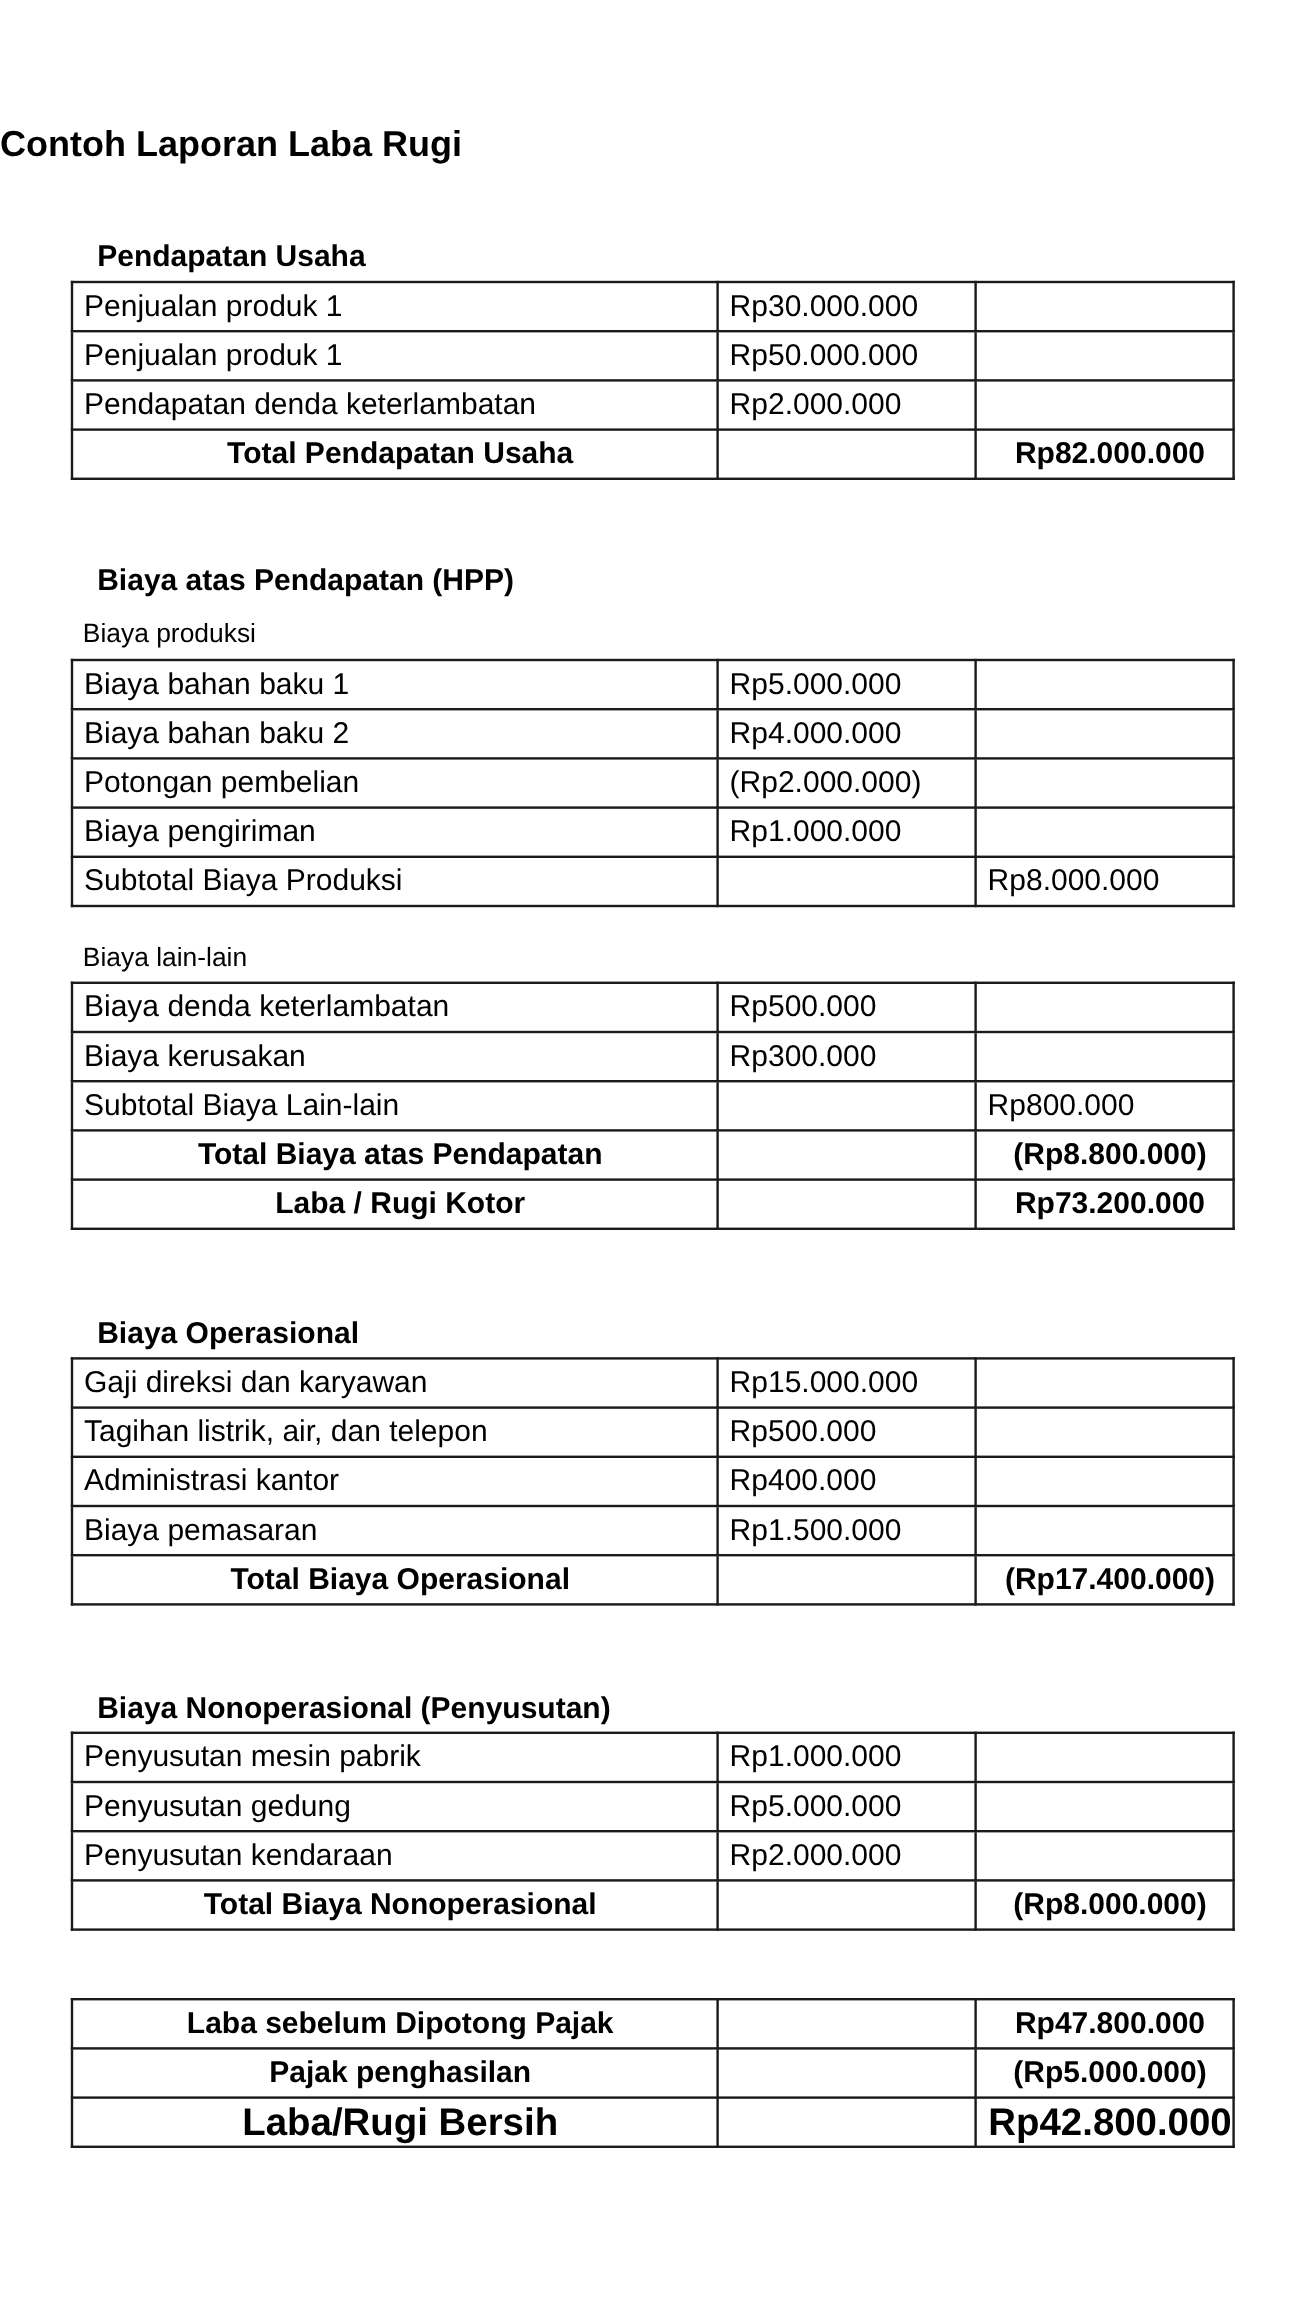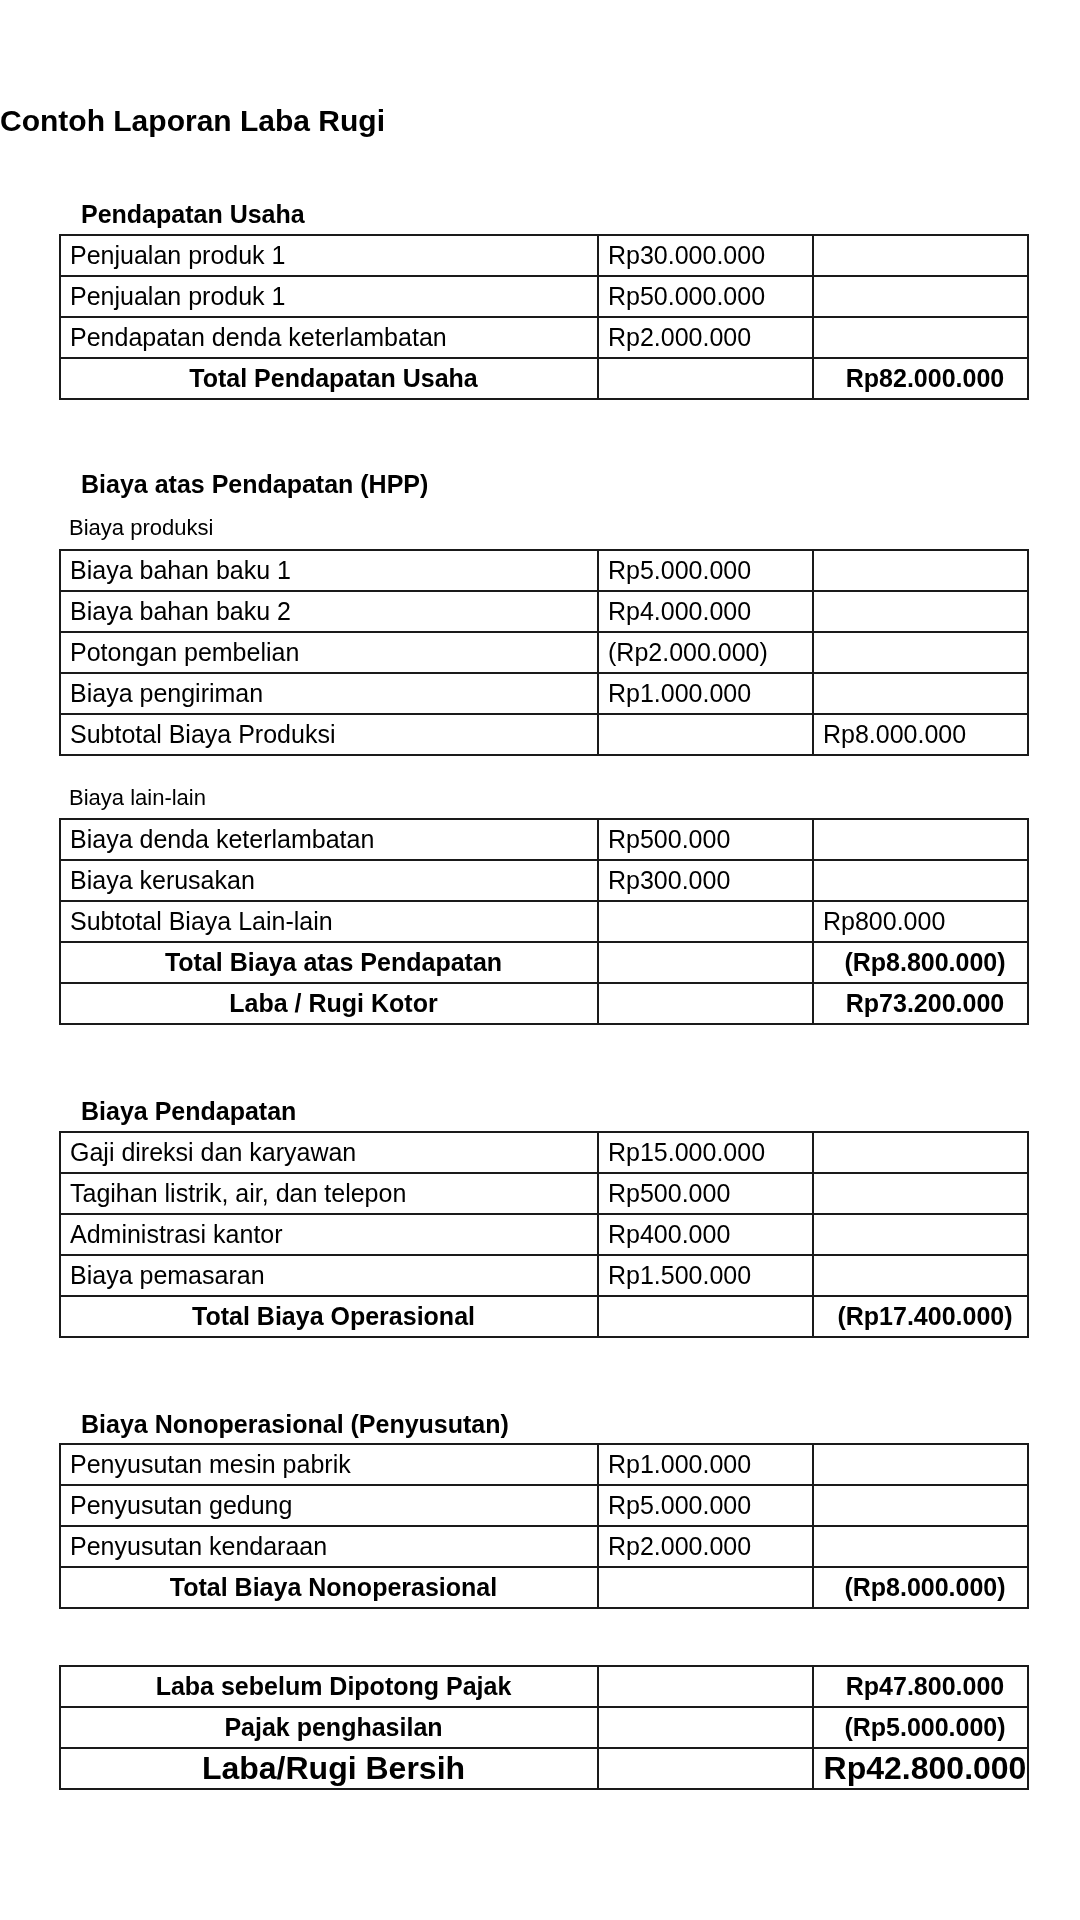--- a/index.html
+++ b/index.html
@@ -132,21 +132,21 @@
     <td>(Rp8.800.000)</td>
   </tr>
   <tr class="bold">
     <td>Laba / Rugi Kotor</td>
     <td></td>
     <td>Rp73.200.000</td>
   </tr>
 </tbody>
   </table>
 
-<div class="sec-head" style="top:1097px">Biaya Pendapatan</div>
+<div class="sec-head" style="top:1097px">Biaya Operasional</div>
 <table style="top:1131px">
   <colgroup>
       <col class="c1">
       <col class="c2">
       <col class="c3">
     </colgroup>
   <tbody>
       <tr>
     <td>Gaji direksi dan karyawan</td>
     <td>Rp15.000.000</td>

